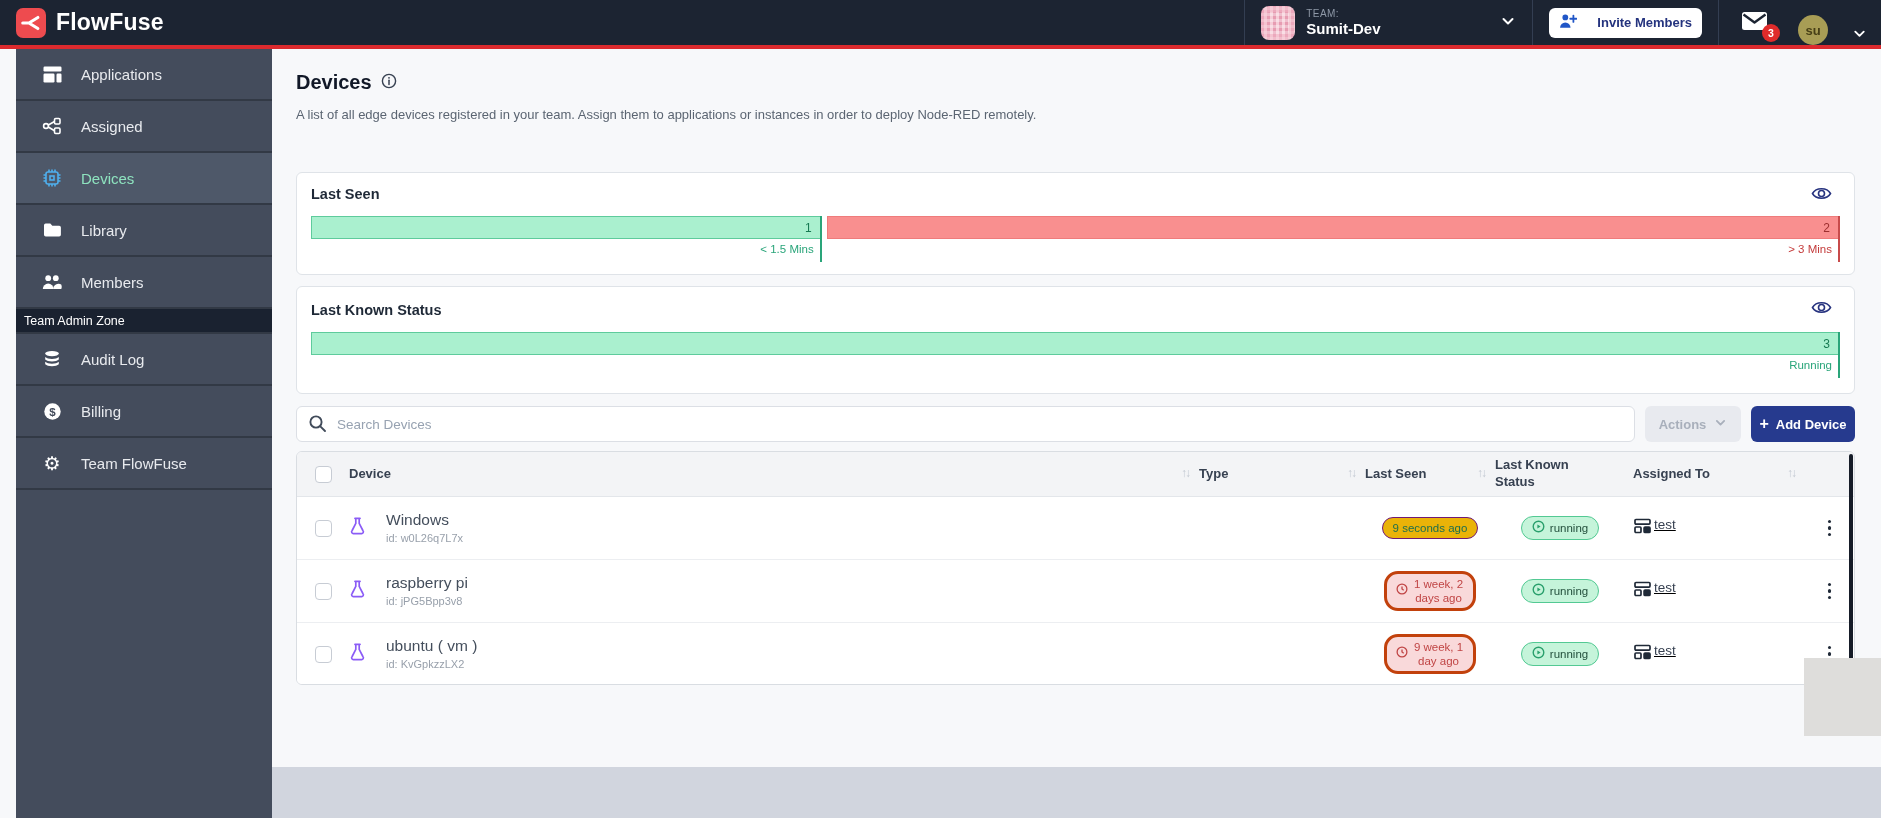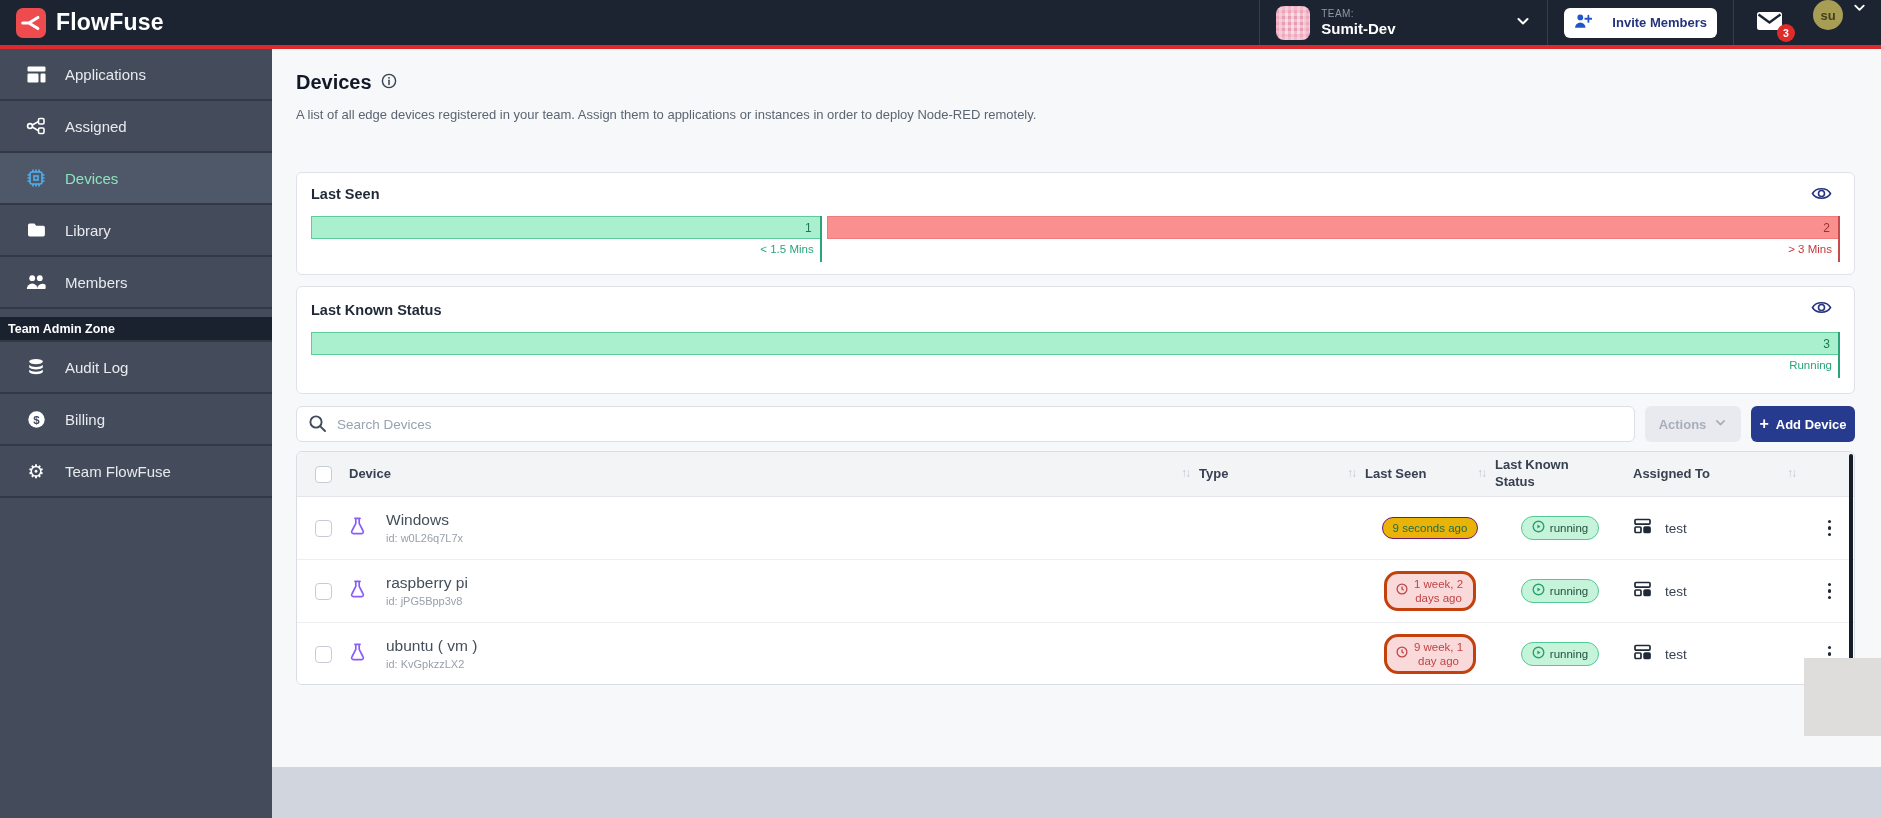--- a/index.html
+++ b/index.html
@@ -28,32 +28,32 @@
   .team-name { font-size:15px; color:#ffffff; font-weight:600; }
   .chev { margin-left:auto; }
   .invite-wrap { display:flex; align-items:center; padding:0 16px; }
   .invite-btn { height:30px; background:#ffffff; border:none; border-radius:6px;
     display:flex; align-items:center; gap:20px; padding:0 10px; cursor:pointer;
     color:#24337e; font-size:13px; font-weight:700; font-family:inherit; }
   .mail-wrap { display:flex; align-items:center; padding:0 24px 0 22px; position:relative; cursor:pointer; }
   .mail-badge { position:absolute; right:12px; bottom:3px; min-width:18px; height:18px;
     background:#e02b2b; color:#fff; border-radius:50%; font-size:10.5px; font-weight:700;
     display:flex; align-items:center; justify-content:center; padding:0 3px; }
-  .user-wrap { display:flex; align-items:flex-start; gap:9px; padding:0 14px 0 6px; cursor:pointer; }
+  .user-wrap { display:flex; align-items:flex-end; gap:24px; padding:0 14px 0 6px; cursor:pointer; }
   .user-avatar { width:30px; height:30px; border-radius:50%; background:#a89d55;
     color:#473f16; font-size:13px; font-weight:700; display:flex; align-items:center; justify-content:center; }
 
   
-  .sidebar { position:absolute; top:49px; left:0; width:272px; height:769px; background:#444c5c; }
+  .sidebar { position:absolute; top:49px; left:16px; width:272px; height:769px; background:#444c5c; }
   .side-item { height:52px; display:flex; align-items:center; gap:18px; padding-left:25px;
     border-bottom:2px solid #323945; cursor:pointer; color:#e8eaee; font-size:15px; }
   .side-item .s-icon { width:22px; display:flex; justify-content:center; }
   .side-item.active { background:#4e5869; color:#8ee3bf; }
-  .admin-band { height:25px; background:#1a2230; color:#ffffff; font-size:12.5px; font-weight:700;
-    display:flex; align-items:center; padding-left:8px; border-bottom:2px solid #323945;margin-top:8px; }
+  .admin-band { height:25px; background:#1a2230; color:#ffffff; font-size:12.5px; font-weight:400;
+    display:flex; align-items:center; padding-left:8px; border-bottom:2px solid #323945; }
   .gear-glyph { color:#fff; font-size:19px; line-height:1; }
 
   
   .main { position:absolute; top:49px; left:272px; width:1609px; height:769px;
     background:#f7f8fa; padding:22px 26px 0 24px; }
   .bottom-strip { position:absolute; left:272px; top:767px; width:1609px; height:51px; background:#d1d5de; }
   .corner-box { position:absolute; right:0; bottom:0; width:77px; height:78px; background:#dedddb; }
 
   .title-row { display:flex; align-items:center; gap:9px; }
   .page-title { font-size:20px; font-weight:700; color:#111827; }
@@ -106,21 +106,21 @@
   .dev-cell { display:flex; align-items:center; gap:20px; }
   .dev-texts { display:flex; flex-direction:column; line-height:1.2; }
   .dev-name { font-size:15.5px; color:#444e5c; }
   .dev-id { font-size:11px; color:#98a0ab; margin-top:2px; }
   .center-cell { display:flex; justify-content:center; }
   .pill { display:inline-flex; align-items:center; justify-content:center; gap:5px;
     border-radius:14px; font-size:11.5px; line-height:1.25; padding:3px 10px; text-align:center; }
   .pill.green-time { background:#eab308; border:1px solid #701a75; color:#1d6e4e; }
   .pill.red-time { background:#f9d9da; border:3px solid #c2410c; color:#c04545; max-width:92px; padding:3px 9px; }
   .pill.running { background:#c5f4da; border:1px solid #53c993; color:#234f3c; }
-  .assigned-cell { display:flex; align-items:center; gap:13px; padding-left:8px; }
+  .assigned-cell { display:flex; align-items:flex-start; gap:2px; padding-left:8px;text-decoration:underline; }
   .assigned-label { font-size:13.5px; color:#374151; }
   .kebab-cell { display:flex; justify-content:center; }
   .kebab { display:flex; flex-direction:column; gap:3px; cursor:pointer; padding:4px; }
   .kebab i { width:3.5px; height:3.5px; border-radius:50%; background:#1f2937; }
   .table-scrollbar { position:absolute; right:1px; top:2px; bottom:2px; width:4px;
     background:#161c28; border-radius:2px; cursor:grab; }
 </style>
 </head>
 <body>
 

